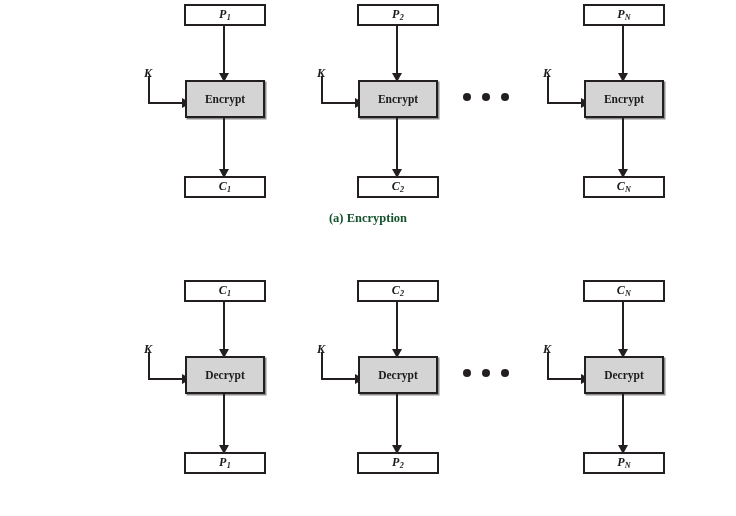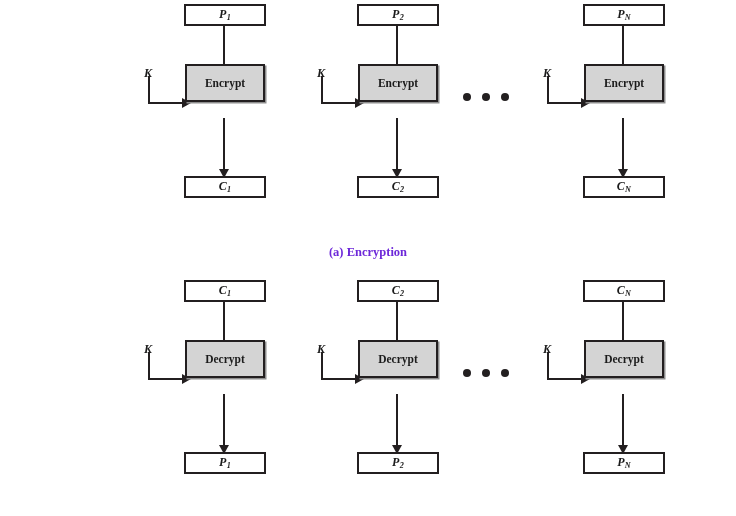--- a/index.html
+++ b/index.html
@@ -57,21 +57,21 @@
     color: #1b1b1b;
     letter-spacing: 0.2px;
   }
   .databox.top { top: 4px; }
   .databox.bottom { top: 176px; }
 
   
   .cipherbox {
     position: absolute;
     left: 41px;
-    top: 64px;
+    top: 80px;
     width: 80px;
     height: 38px;
     background: #d4d4d4;
     border: 2px solid #231f20;
     box-sizing: border-box;
     display: flex;
     align-items: center;
     justify-content: center;
     font-size: 11.5px;
     font-weight: bold;
@@ -160,22 +160,21 @@
   }
 
   
   .caption {
     position: absolute;
     left: 0;
     width: 736px;
     text-align: center;
     font-size: 12.5px;
     font-weight: bold;
-    color: #6d28d9;
-    margin-top: 34px;
+    color: #14532d;
   }
   #caption-a { top: 211px; }
 
   sub {
     font-size: 0.68em;
     vertical-align: -0.28em;
     font-style: italic;
   }
 </style>
 </head>

